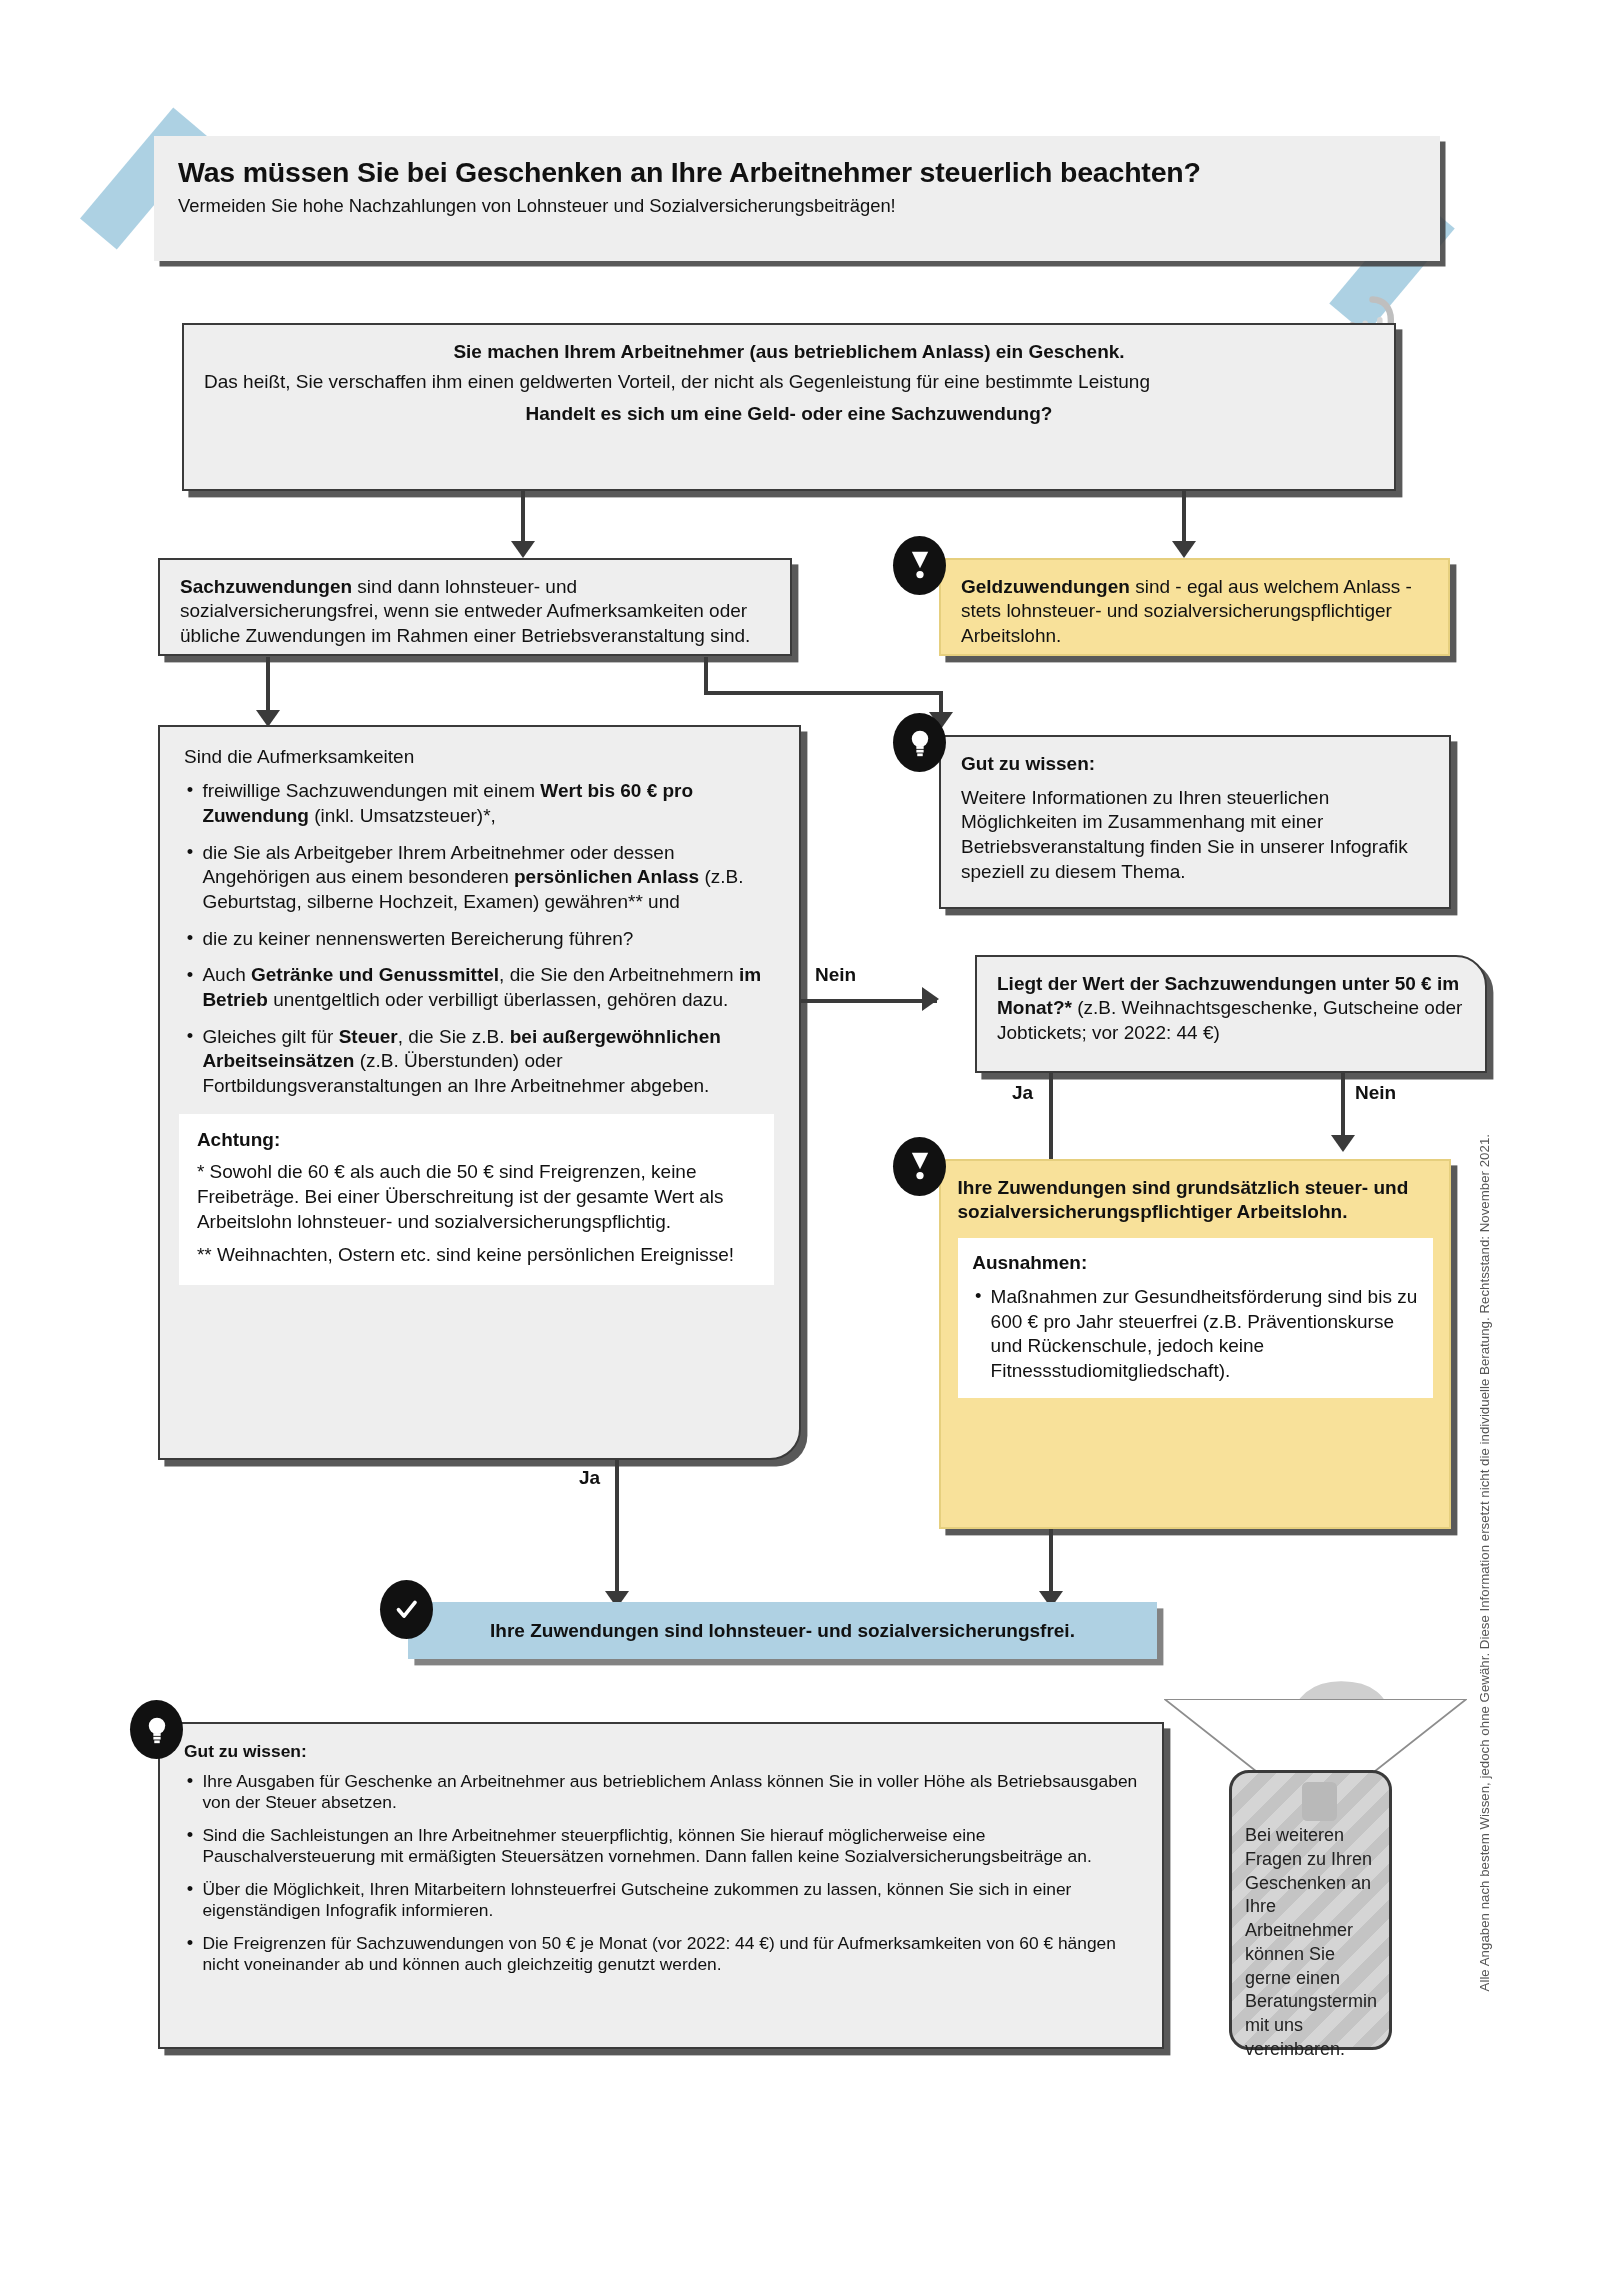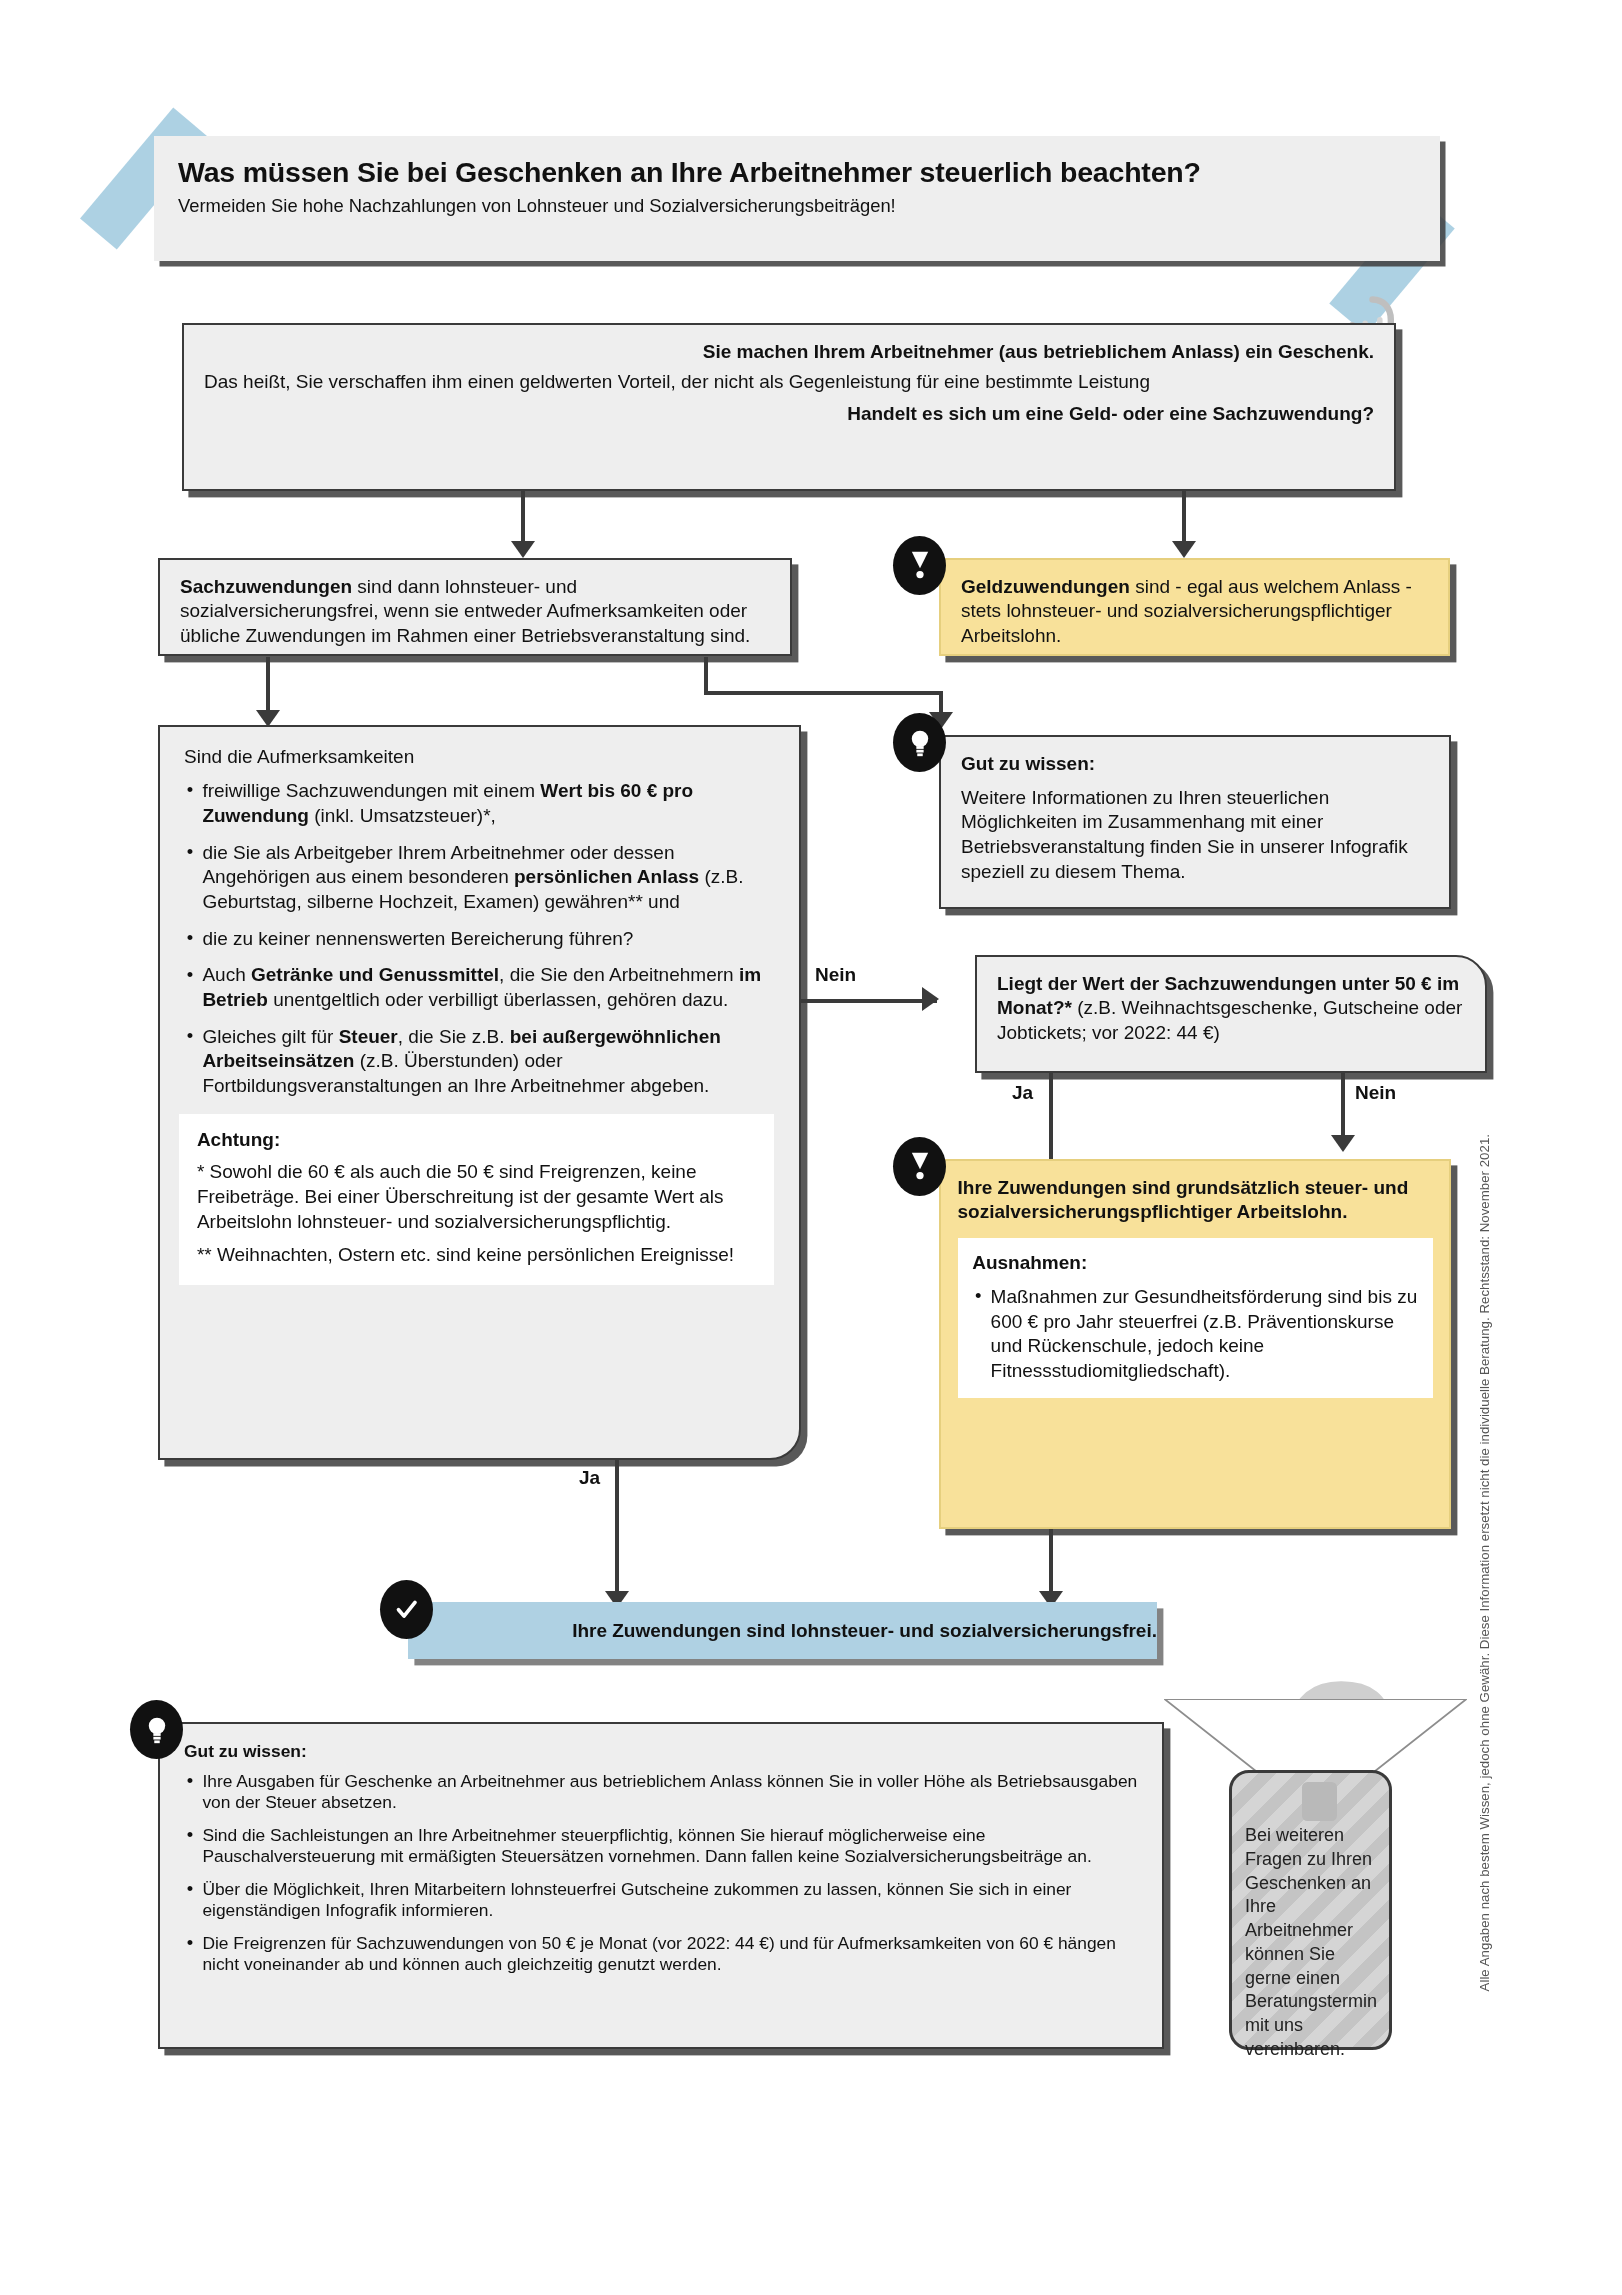--- a/index.html
+++ b/index.html
@@ -25,21 +25,21 @@
   .box.yellow { background:#f8e19a; border-color:#e6cf7e; }
   .box.blue { background:#afd1e3; border:none; box-shadow:6.4px 6.4px 0 rgba(90,90,90,.75); }
   .round-br { border-radius:0 0 31px 0; }
   .round-tr { border-radius:0 31px 0 0;margin-left:36px; }
 
   .pad { padding:14.7px 20px; }
 
   
   .t { font-size:19px; line-height:1.30; }
   .t b, .t strong { font-weight:bold; }
-  .center { text-align:right; }
+  .center { text-align:center; }
   .small { font-size:17.4px; }
 
   h1.title {
     font-size:28.5px; font-weight:bold; letter-spacing:-0.2px;
     margin:0 0 5.5px 0;
   }
   .subtitle { font-size:18.4px; }
 
   
   #header {

